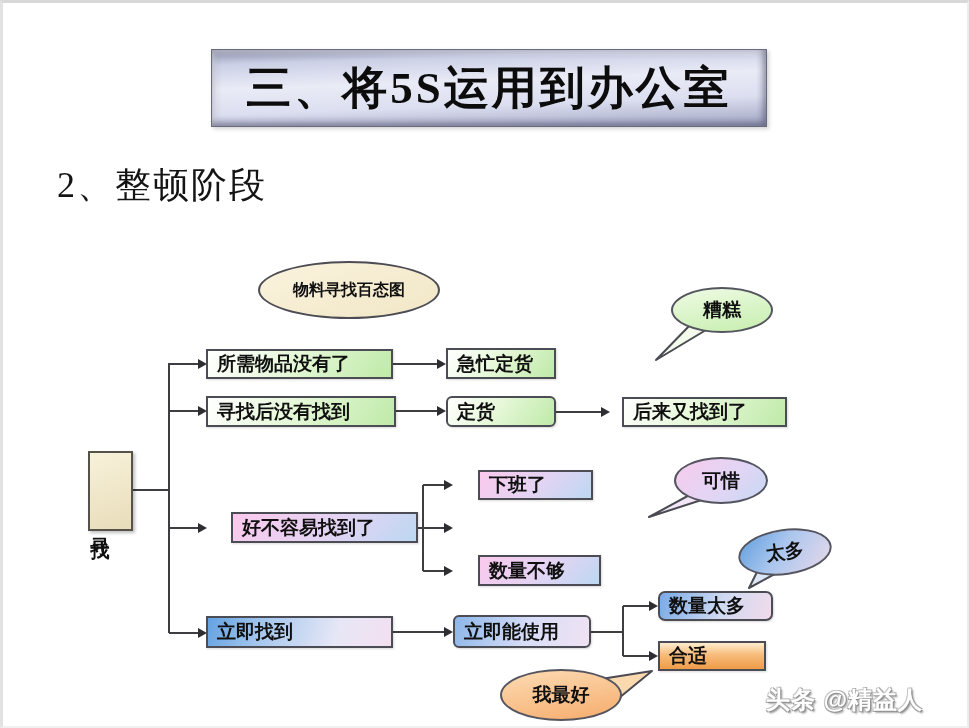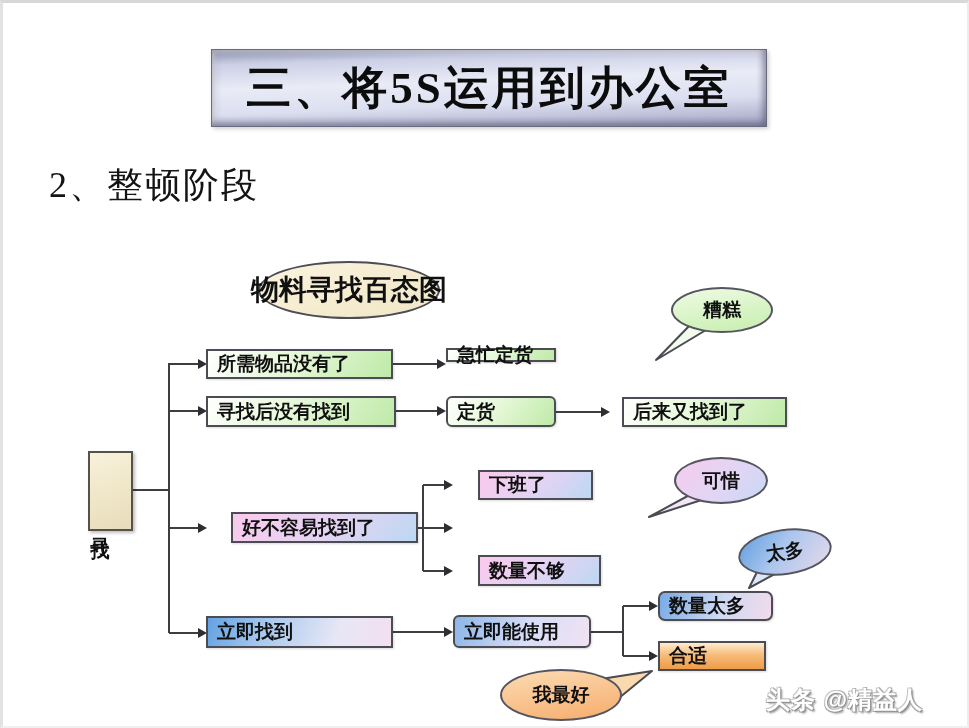--- a/index.html
+++ b/index.html
@@ -16,21 +16,21 @@
     background:linear-gradient(178deg,#8e93ad 0%,#ccd0e6 16%,#e9ebf6 42%,#dcdff0 68%,#9fa3c0 100%);
     border:1px solid #6b6b80;
     box-shadow:inset 0 0 10px rgba(35,35,60,.35), inset -3px -3px 6px rgba(55,55,90,.35), inset 2px 2px 5px rgba(255,255,255,.75), 2px 2px 4px rgba(0,0,0,.18);
     display:flex;align-items:center;justify-content:center;
   }
   .title-banner span{
     font-size:45px;font-weight:bold;color:#0c0c0c;letter-spacing:3px;white-space:nowrap;
   }
   
   .subtitle{
-    position:absolute;left:46px;top:158px;font-size:36px;color:#141414;
+    position:absolute;left:54px;top:158px;font-size:36px;color:#141414;
     letter-spacing:2px;
   }
   
   .box{
     position:absolute;box-sizing:border-box;border:2px solid #4c4c54;
     display:flex;align-items:center;padding-left:9px;
     font-size:19px;font-weight:bold;color:#101010;white-space:nowrap;
     box-shadow:1px 1px 2px rgba(0,0,0,.15);
   }
   .g-green{background:linear-gradient(125deg,#ffffff 0%,#e6f8d9 45%,#bfeaa8 100%);}
@@ -38,21 +38,21 @@
   .g-blue{background:linear-gradient(108deg,#64a2e2 0%,#a9c9ee 32%,#e7e7f6 70%,#f3dff0 100%);}
   .g-bluelight{background:linear-gradient(108deg,#8cb6e8 0%,#d9def8 55%,#f0e2f2 100%);}
   .g-bluepink{background:linear-gradient(108deg,#79aae6 0%,#cfd9f2 55%,#f1dbea 100%);border-radius:7px;}
   .g-orange{background:linear-gradient(180deg,#fdeccf 0%,#f7bc7a 45%,#ef9c48 100%);}
   
   .ellipse-header{
     position:absolute;left:255px;top:258px;width:178px;height:54px;
     border:2px solid #4c4c54;border-radius:50%;
     background:linear-gradient(160deg,#faf3dd 0%,#f1e6c6 100%);
     display:flex;align-items:center;justify-content:center;
-    font-size:28px;font-weight:bold;color:#101010;white-space:nowrap;
+    font-size:16px;font-weight:bold;color:#101010;white-space:nowrap;
   }
   
   .root-box{
     position:absolute;left:85px;top:448px;width:45px;height:80px;
     box-sizing:border-box;border:2px solid #55524a;
     background:linear-gradient(160deg,#f8f1da 0%,#e8ddba 100%);
     box-shadow:2px 2px 3px rgba(0,0,0,.25);
     display:flex;align-items:flex-end;
   }
   .root-box span{
@@ -145,21 +145,21 @@
     </g>
   </svg>
 
   <div class="ellipse-header">物料寻找百态图</div>
 
   <div class="root-box">
     <span>寻找</span>
   </div>
 
   <div class="box g-green" style="left:203px;top:346px;width:187px;height:30px;">所需物品没有了</div>
-  <div class="box g-green" style="left:443px;top:345px;width:110px;height:14px;">急忙定货</div>
+  <div class="box g-green" style="left:443px;top:345px;width:110px;height:31px;">急忙定货</div>
 
   <div class="box g-green" style="left:203px;top:393px;width:190px;height:31px;">寻找后没有找到</div>
   <div class="box g-green" style="left:443px;top:393px;width:110px;height:31px;border-radius:6px;">定货</div>
   <div class="box g-green" style="left:619px;top:394px;width:165px;height:30px;">后来又找到了</div>
 
   <div class="box g-pinkblue" style="left:203px;top:509px;width:187px;height:31px;">好不容易找到了</div>
   <div class="box g-pinkblue" style="left:450px;top:467px;width:115px;height:30px;">下班了</div>
   <div class="box g-pinkblue" style="left:450px;top:552px;width:123px;height:31px;">数量不够</div>
 
   <div class="box g-blue" style="left:203px;top:613px;width:187px;height:32px;">立即找到</div>

